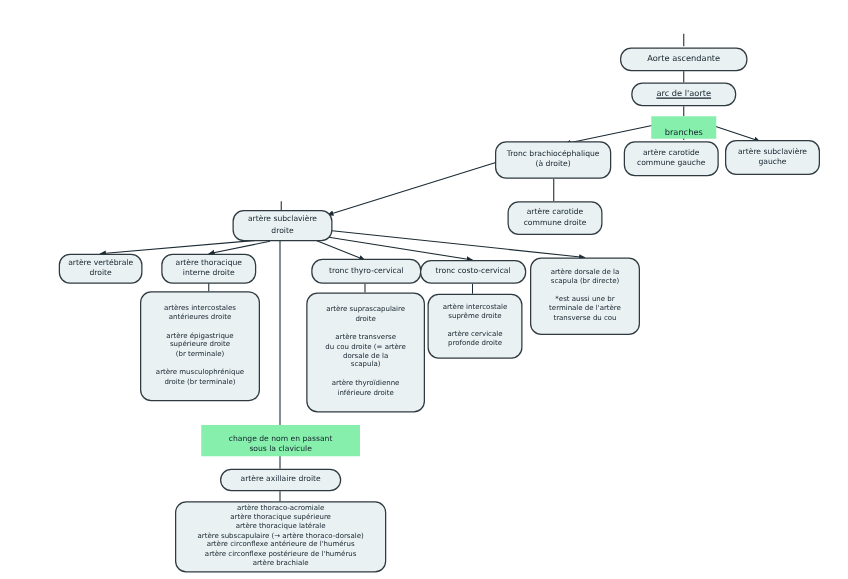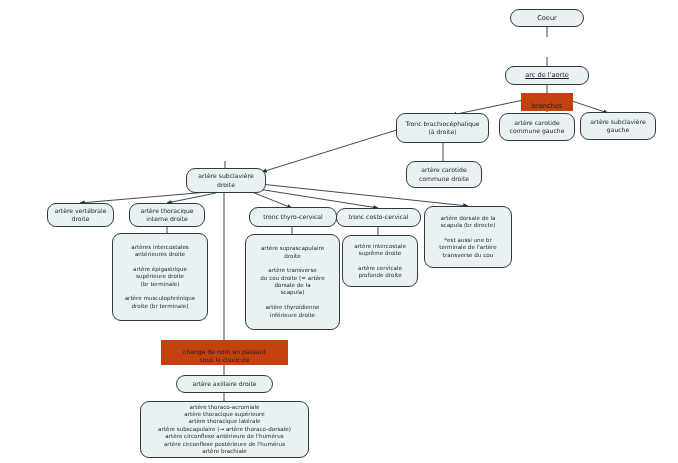--- a/index.html
+++ b/index.html
@@ -4,21 +4,21 @@
 <style>
   html,body{margin:0;padding:0;background:#ffffff;}
   body{width:678px;height:463px;overflow:hidden;
        font-family:"DejaVu Sans","Liberation Sans",sans-serif;color:#1b2a33;}
   #stage{position:relative;width:678px;height:463px;}
   svg.lines{position:absolute;left:0;top:0;width:678px;height:463px;}
   .node{position:absolute;box-sizing:border-box;background:#e9f1f3;border:1px solid #2f3a40;
         border-radius:9px;display:flex;align-items:center;justify-content:center;
         text-align:center;line-height:1.32;color:#14232c;}
   .node .txt{display:block;width:100%;padding:0 3px;white-space:pre-line;}
-  .plain{position:absolute;background:#c2410c;text-align:center;color:#14232c;
+  .plain{position:absolute;background:#86efac;text-align:center;color:#14232c;
          line-height:1.35;white-space:pre-line;}
   .fs6{font-size:5.6px;}
   .fs65{font-size:6.1px;}
   .fs7{font-size:6.6px;}
   .topstrip{position:absolute;left:28px;top:-2px;font-size:5px;color:#b9c2c7;
             letter-spacing:.5px;white-space:nowrap;}
 </style>
 </head>
 <body>
 
@@ -49,24 +49,24 @@
       <line x1="260" y1="184" x2="468" y2="206" marker-end="url(#arw)"></line>
       <line x1="167" y1="225" x2="167" y2="233"></line>
       <line x1="292" y1="227" x2="292" y2="234"></line>
       <line x1="378" y1="227" x2="378" y2="235"></line>
       <line x1="224" y1="192" x2="224" y2="340"></line>
       <line x1="224" y1="364" x2="224" y2="375"></line>
       <line x1="224" y1="393" x2="224" y2="401"></line>
     </g>
   </svg>
 
-  <div class="node fs7" style="left:510px;top:9px;width:74px;height:18px;">
-    <span class="txt">Coeur</span>
+
+  <div class="node fs7" style="left:496px;top:38px;width:102px;height:19px;">
+    <span class="txt">Aorte ascendante</span>
     </div>
-
 
   <div class="node fs7" style="left:505px;top:66px;width:84px;height:19px;text-decoration:underline;">
     <span class="txt">arc de l'aorte</span>
     </div>
 
   <div class="plain fs7" style="left:521px;top:93px;width:52px;">
     <span>branches</span></div>
 
   <div class="node fs65" style="left:396px;top:113px;width:93px;height:30px;">
     <span class="txt">Tronc brachiocéphalique

